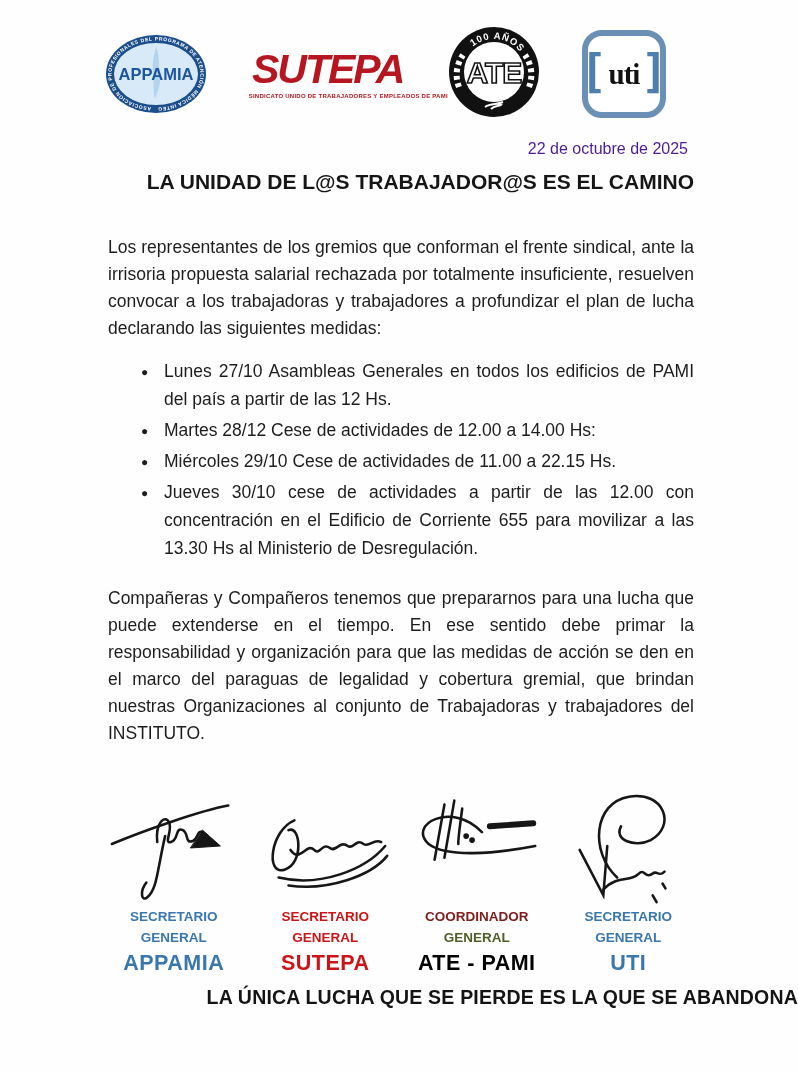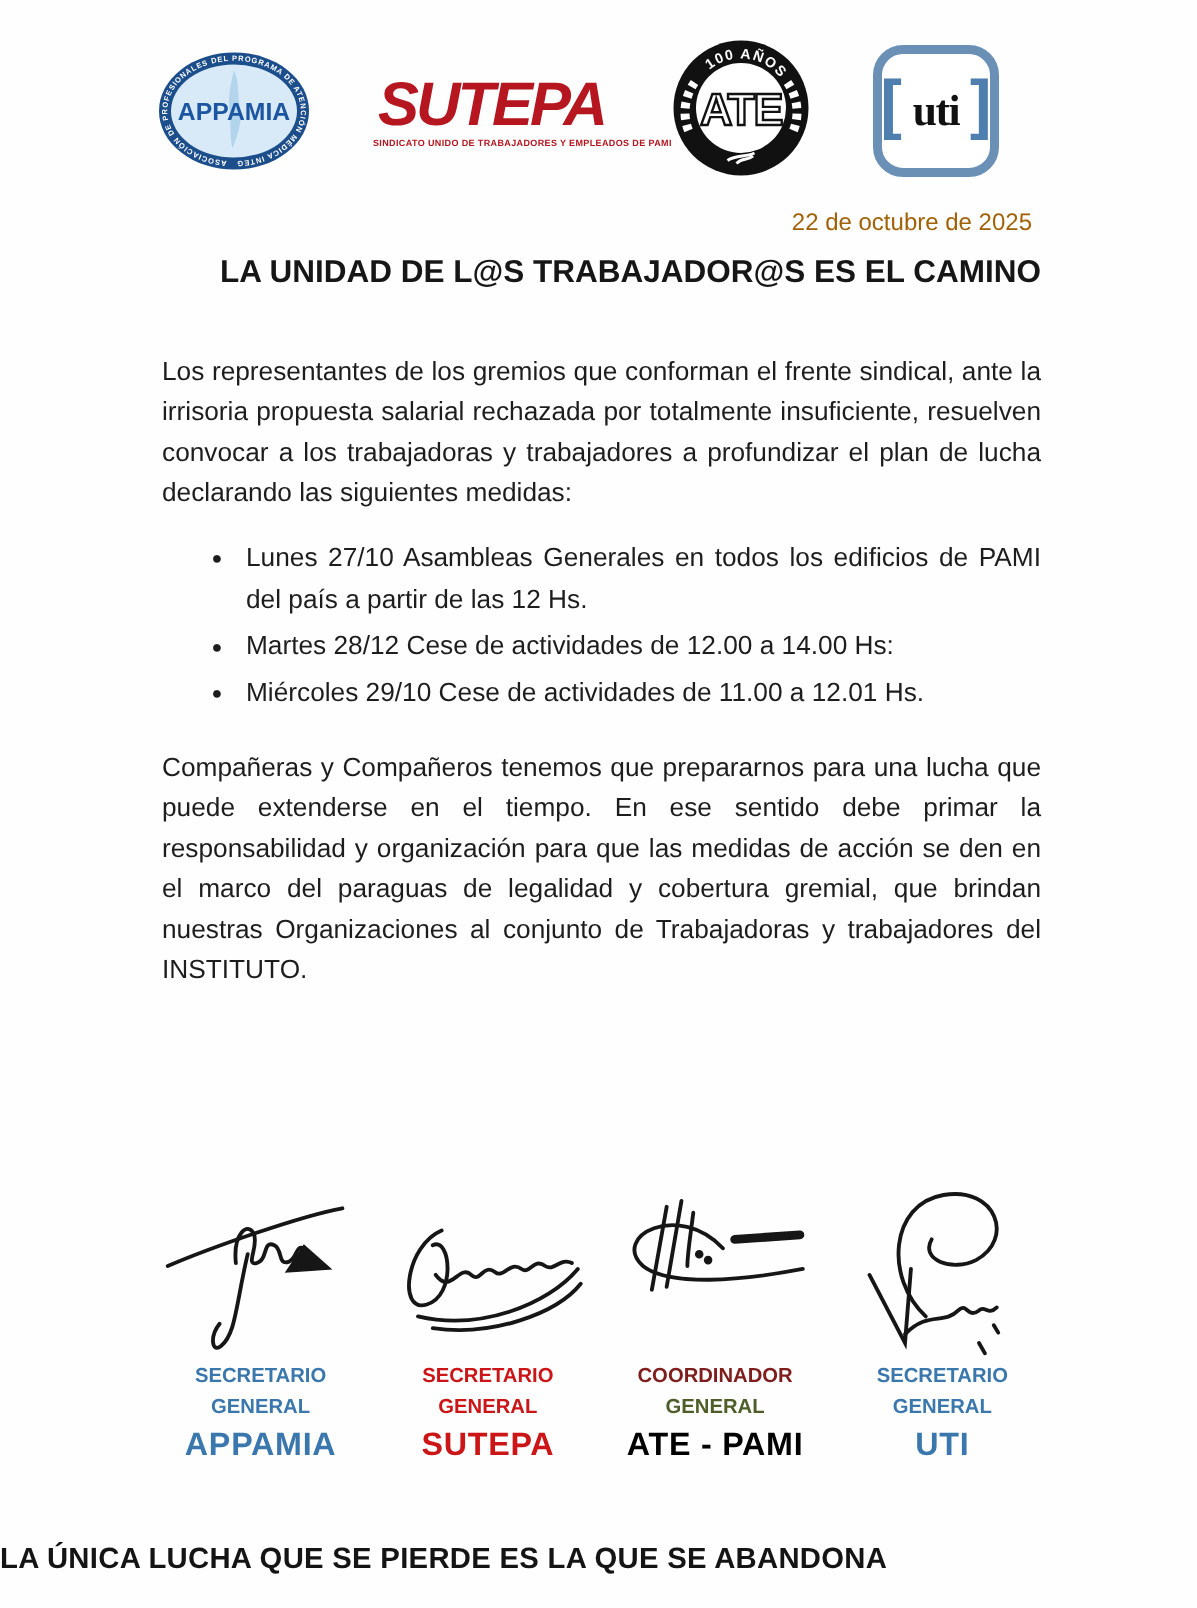--- a/index.html
+++ b/index.html
@@ -32,21 +32,21 @@
   .uti-bracket {
     font-family:"DejaVu Sans Mono", monospace; font-weight:bold;
     font-size:46px; color:#4f7fae; line-height:1; margin-top:-6px;
   }
   .uti-word {
     font-family:"Liberation Serif", serif; font-weight:bold; font-size:29px;
     color:#111; letter-spacing:-1px; padding:0 1px;
   }
 
   
-  .date { position:absolute; top:140px; right:110px; font-size:16px; color:#a16207; }
+  .date { position:absolute; top:140px; right:110px; font-size:16px; color:#4c1d95; }
   .content { position:absolute; top:170px; left:108px; right:104px; }
   .title { text-align:right; font-weight:bold; font-size:21px; color:#161616; }
   .para { margin-top:40px; text-align:justify; font-size:17.5px; line-height:27px; color:#1d1d1d; }
   ul.measures { margin-top:15px; padding-left:56px; list-style:none; }
   ul.measures li {
     position:relative; text-align:justify; font-size:17.5px; line-height:28px;
     margin-bottom:3px;
   }
   ul.measures li::before {
     content:"●"; position:absolute; left:-23px; top:1px; font-size:12px; color:#1d1d1d;
@@ -59,21 +59,21 @@
     position:absolute; top:784px; left:98px; right:94px;
     display:flex;
   }
   .sig-col { flex:1; display:flex; flex-direction:column; align-items:center; }
   .sig-art { width:148px; height:122px; }
   .sig-art svg { width:100%; height:100%; }
   .sig-role { font-size:13.5px; font-weight:bold; line-height:21px; text-align:center; }
   .sig-org  { font-size:21.5px; font-weight:bold; margin-top:3px; text-align:center; letter-spacing:.5px; }
 
   .closing {
-    position:absolute; top:1028px; left:0; right:0; text-align:left;
+    position:absolute; top:986px; left:0; right:0; text-align:right;
     font-weight:bold; font-size:19.5px; color:#141414; letter-spacing:.2px;
   }
 </style>
 </head>
 <body>
 
 <div class="page">
 
   <div class="logos-row">
 
@@ -120,21 +120,22 @@
   <div class="date">22 de octubre de 2025</div>
 
   <div class="content">
     <div class="title">LA UNIDAD DE L@S TRABAJADOR@S ES EL CAMINO</div>
 
     <p class="para"><span>Los representantes de los gremios que conforman el frente sindical, ante la irrisoria propuesta salarial rechazada por totalmente insuficiente, resuelven convocar a los trabajadoras y trabajadores a profundizar el plan de lucha declarando las siguientes medidas:</span></p>
 
     <ul class="measures">
       <li><span class="b">Lunes 27/10</span><span> Asambleas Generales en todos los edificios de PAMI del país a partir de las 12 Hs.</span></li>
       <li><span class="b">Martes 28/12</span><span> Cese de actividades de 12.00 a 14.00 Hs:</span></li>
-      <li><span class="b">Miércoles 29/10</span><span> Cese de actividades de 11.00 a 12.01 Hs.</span></li>
+      <li><span class="b">Miércoles 29/10</span><span> Cese de actividades de 11.00 a 22.15 Hs.</span></li>
+      <li><span class="b">Jueves 30/10</span><span> cese de actividades a partir de las 12.00 con concentración en el Edificio de Corriente 655 para movilizar a las 13.30 Hs al Ministerio de Desregulación.</span></li>
     </ul>
 
     <p class="para para2"><span>Compañeras y Compañeros tenemos que prepararnos para una lucha que puede extenderse en el tiempo. En ese sentido debe primar la responsabilidad y organización para que las medidas de acción se den en el marco del paraguas de legalidad y cobertura gremial, que brindan nuestras Organizaciones al conjunto de Trabajadoras y trabajadores del INSTITUTO.</span></p>
   </div>
 
   <div class="sign-row">
 
     <div class="sig-col">
       <div class="sig-art">
         <svg viewBox="0 0 150 122" fill="none" stroke="#161616" stroke-width="2.6" stroke-linecap="round">

